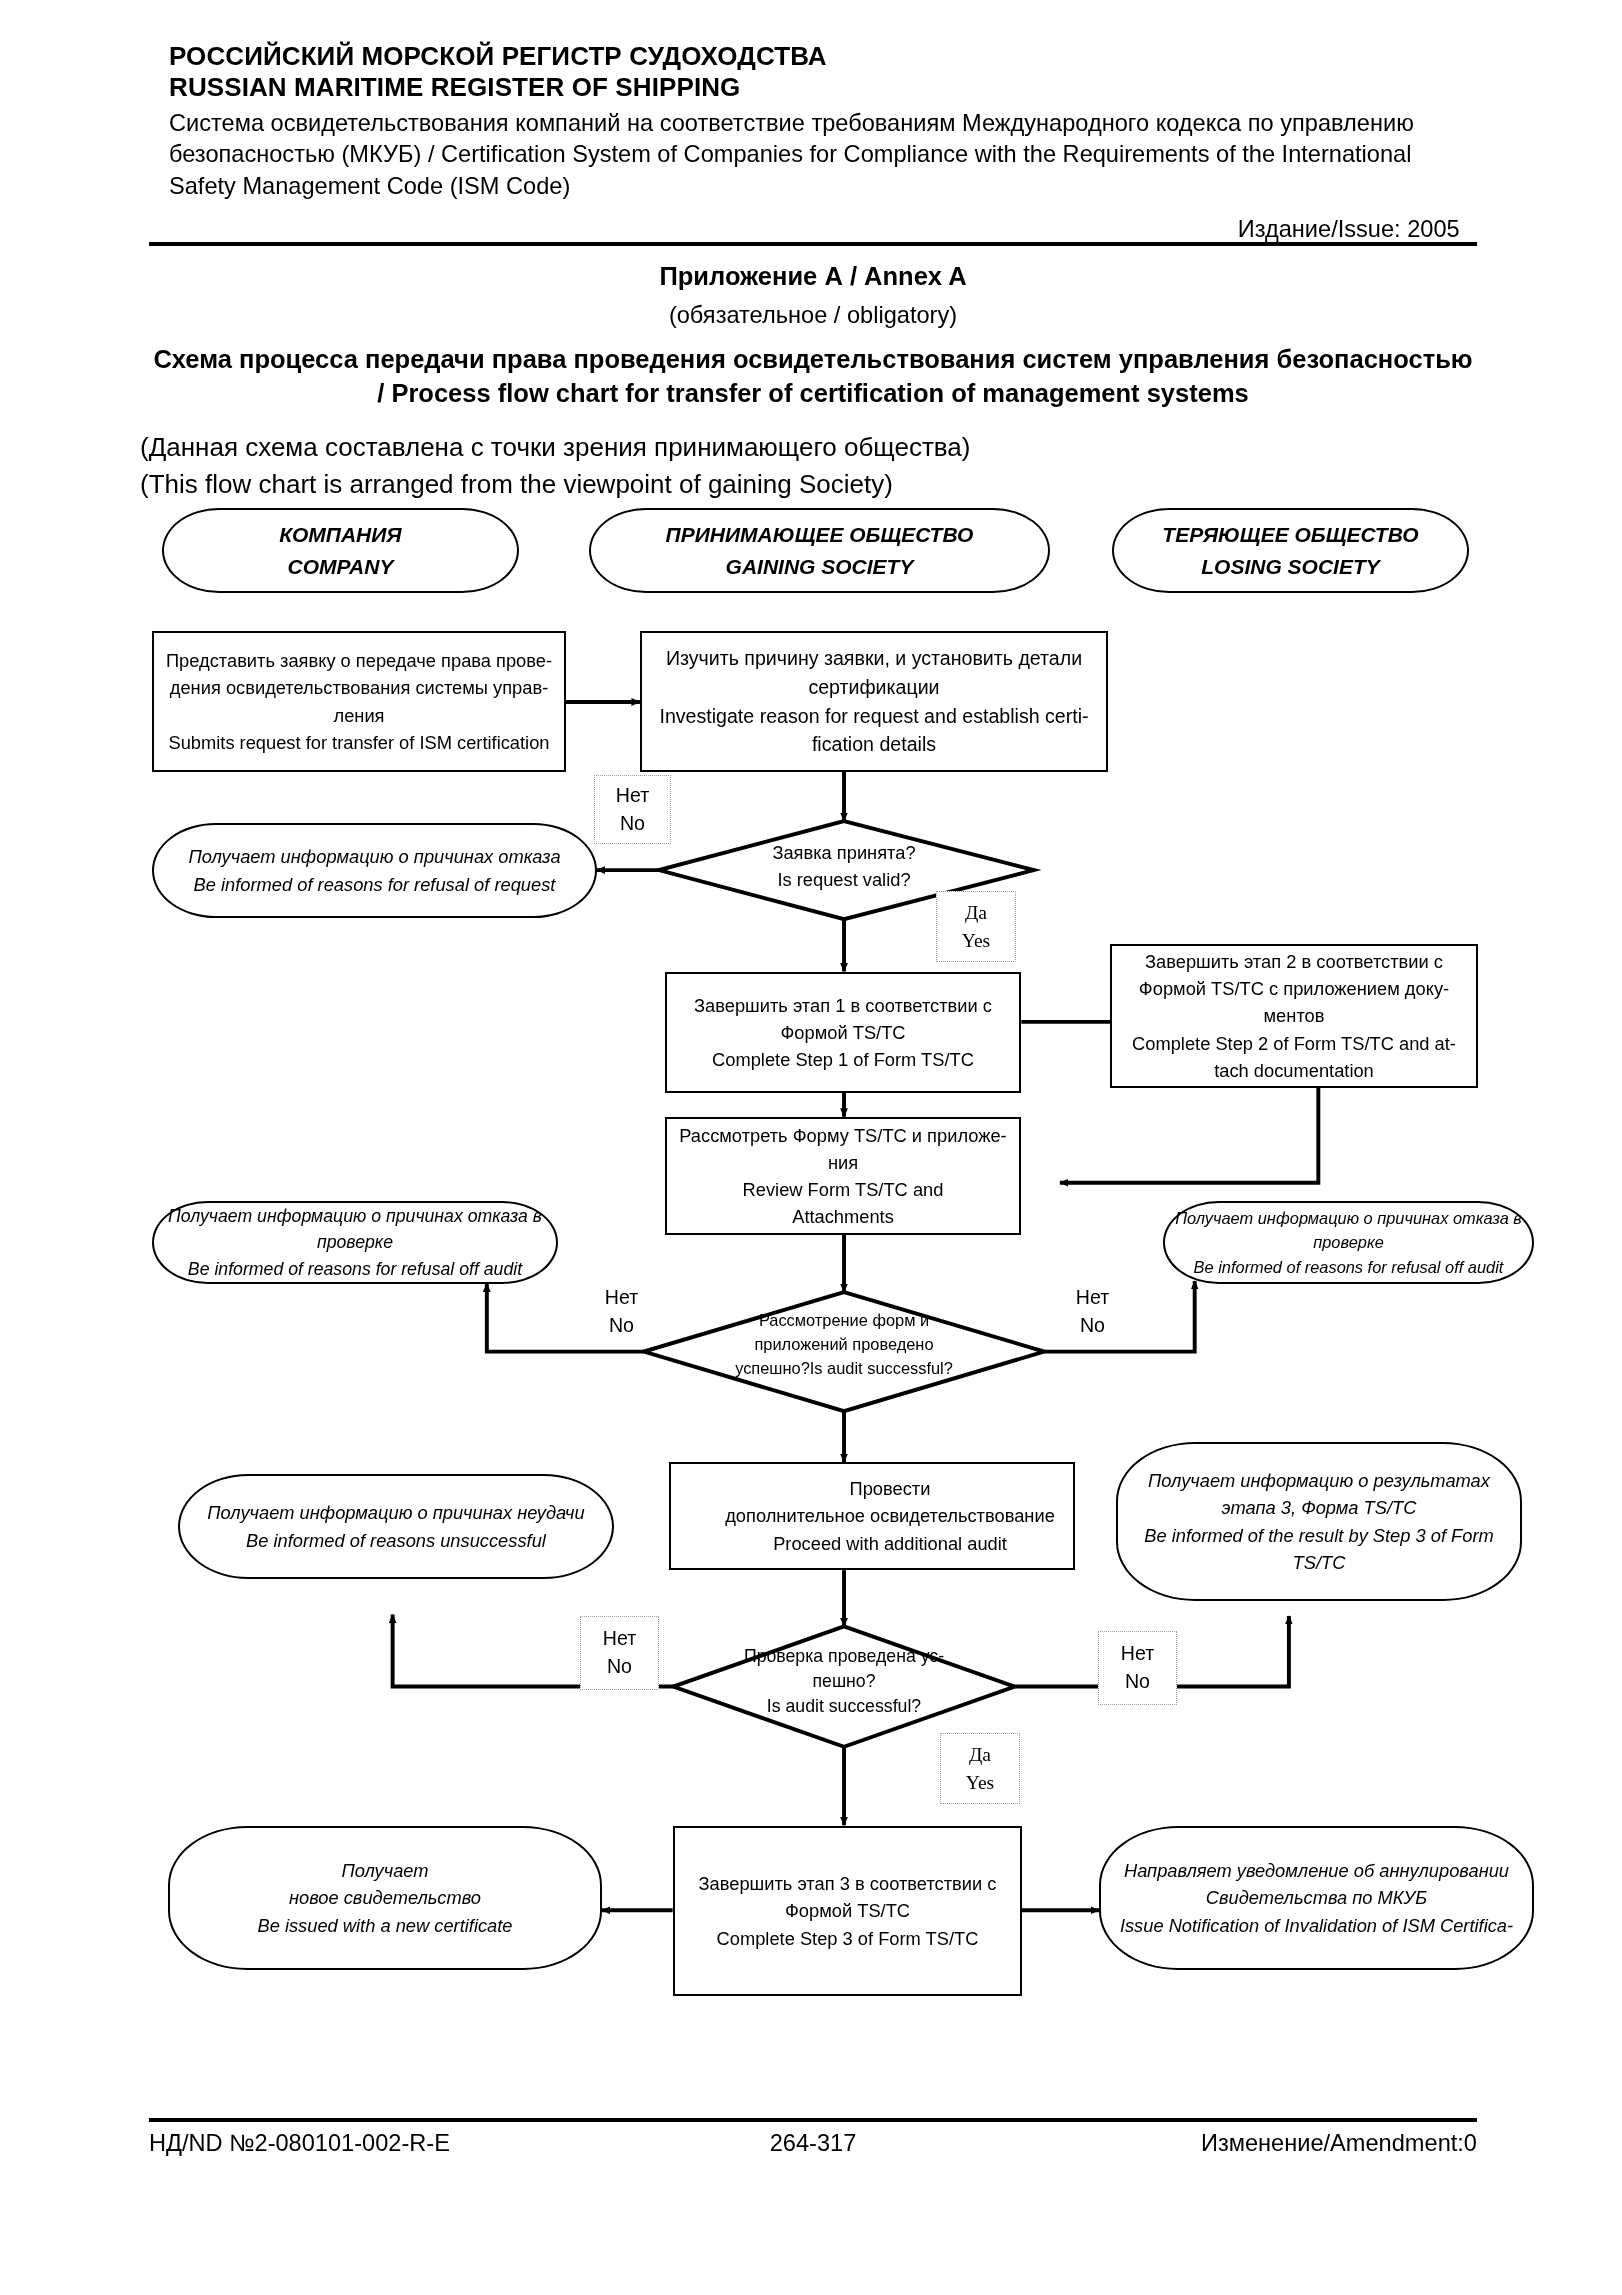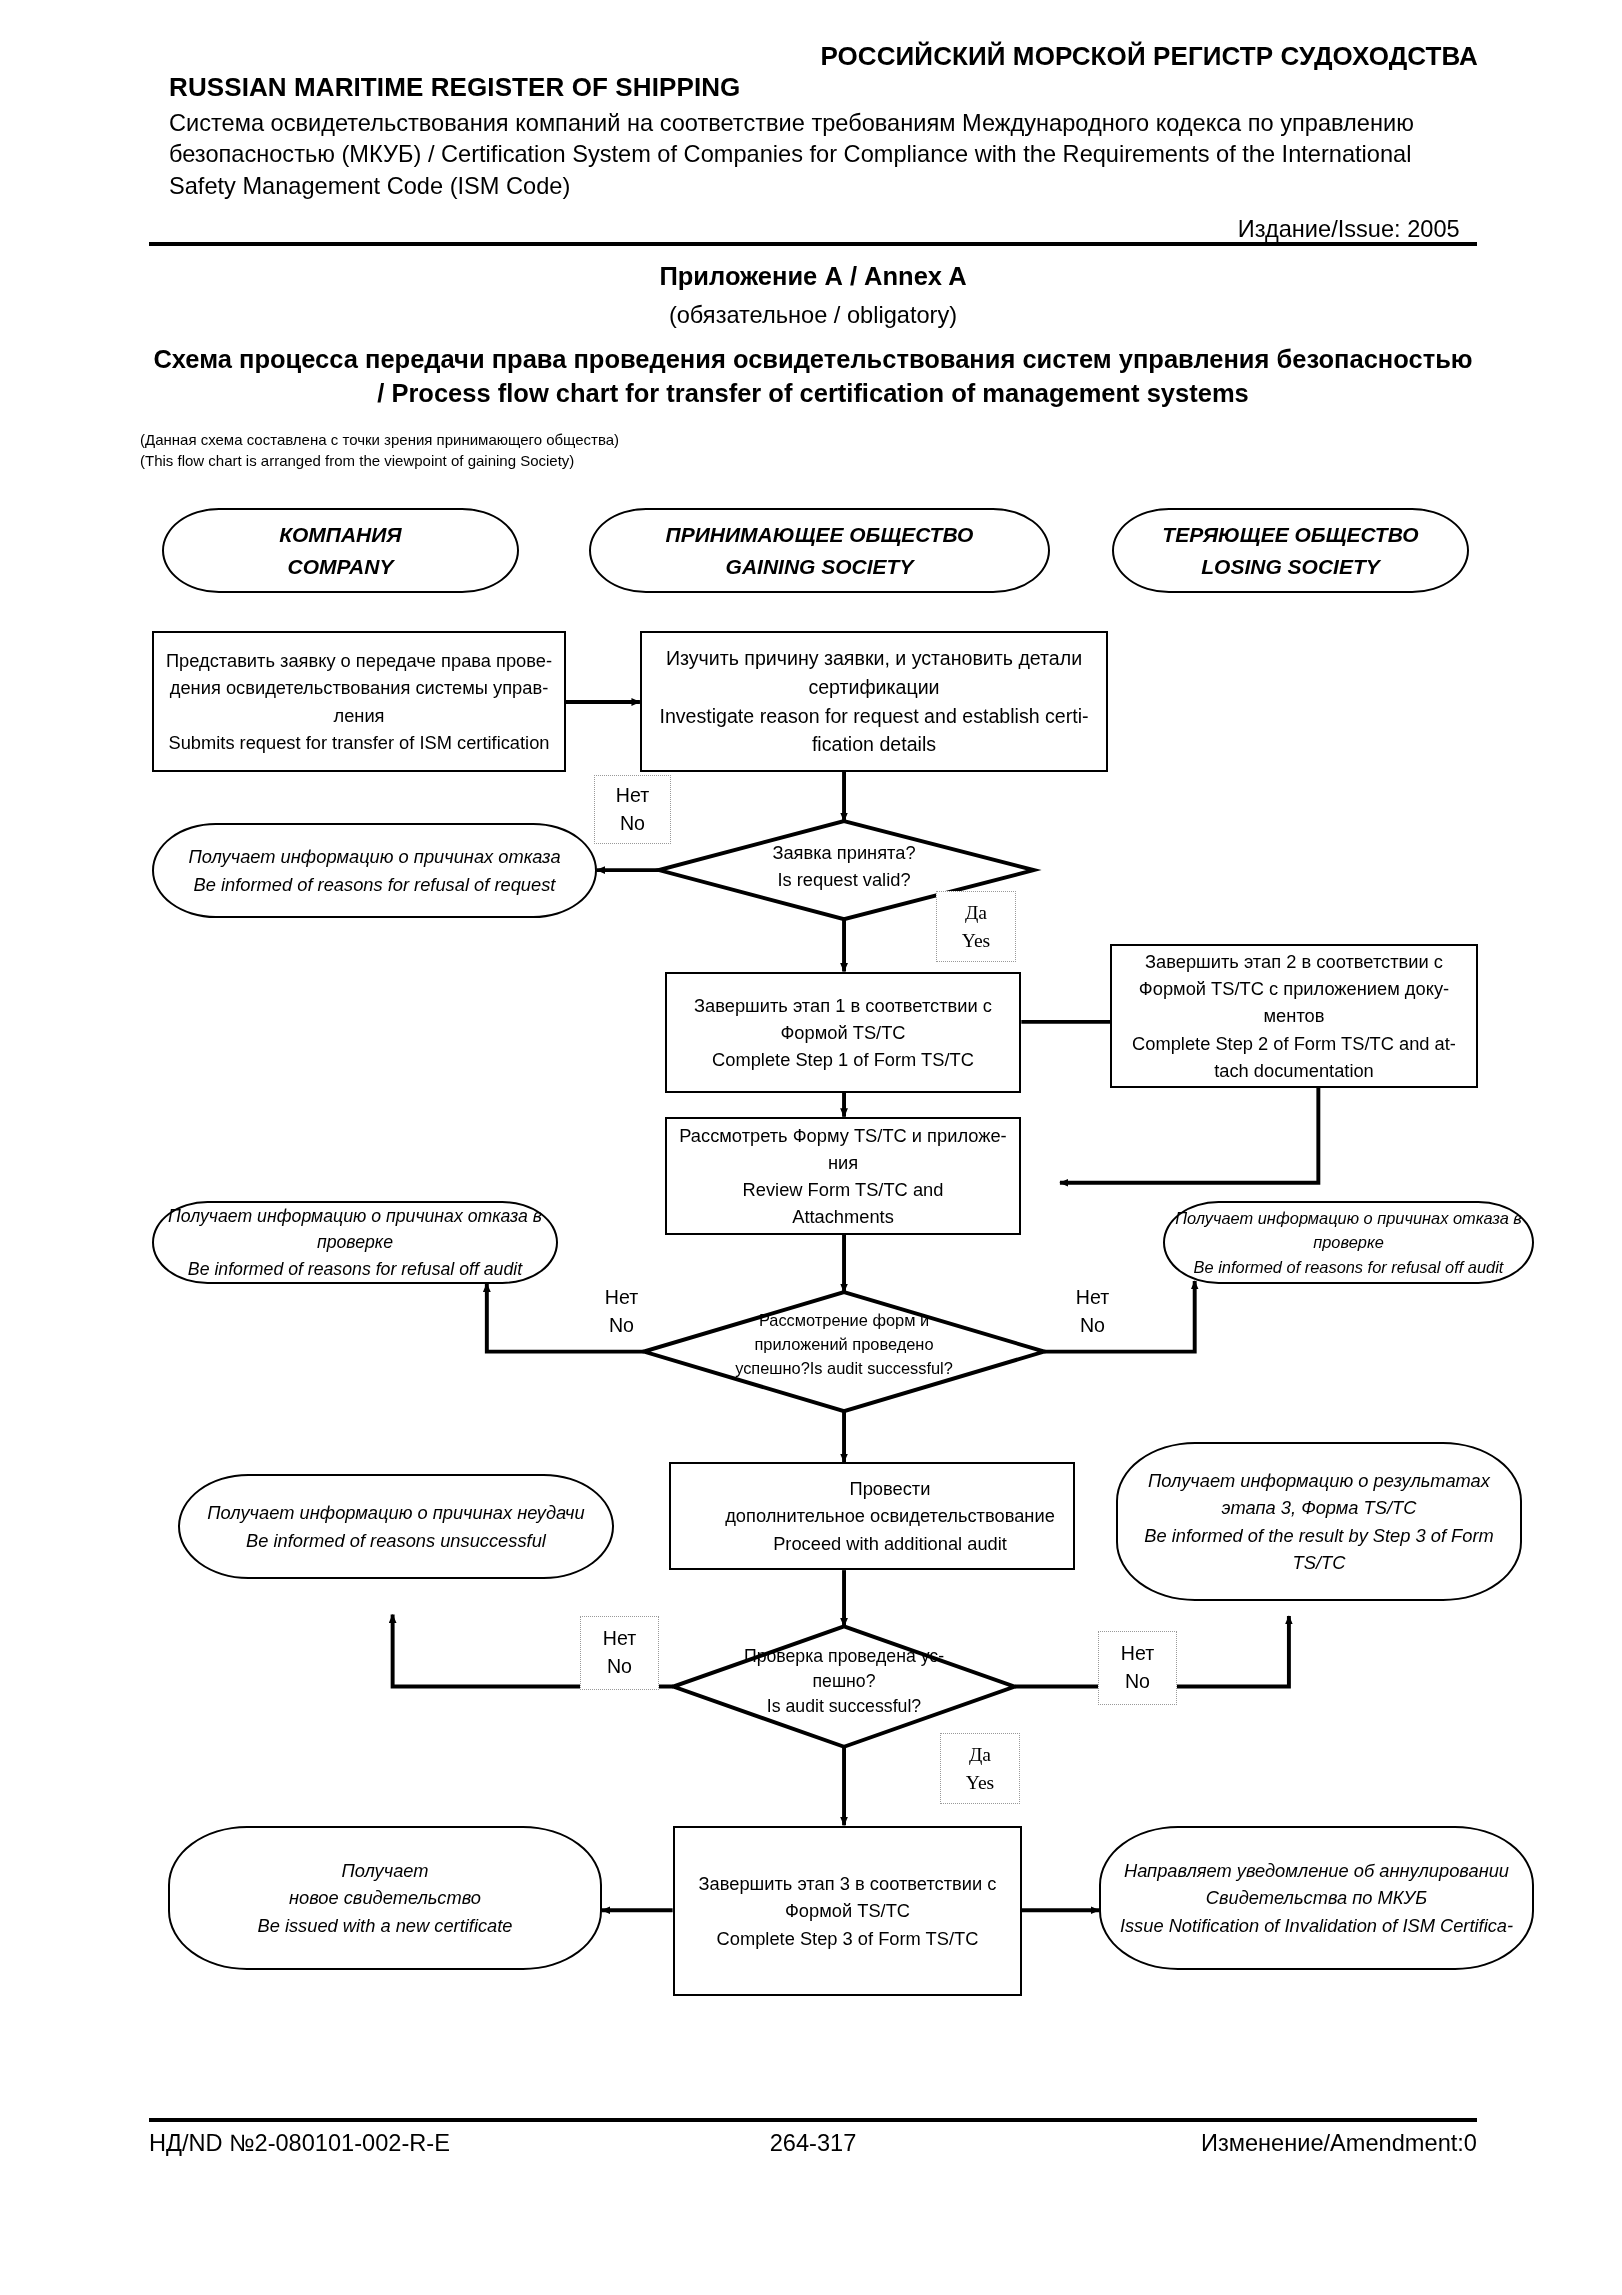--- a/index.html
+++ b/index.html
@@ -7,33 +7,33 @@
     width:1622px;height:2295px;
     font-family:"Liberation Sans", sans-serif;
     color:#000;
     position:relative;
     overflow:hidden;
   }
   .page{position:absolute;left:0;top:0;width:1622px;height:2295px;}
 
   
   .hdr{position:absolute;left:169px;top:41px;width:1309px;}
-  .hdr .org-ru{font-size:26px;font-weight:bold;letter-spacing:0.1px;line-height:1.18;text-align:right;}
+  .hdr .org-ru{font-size:26px;font-weight:bold;letter-spacing:0.1px;line-height:1.18;}
   .hdr .org-en{font-size:26px;font-weight:bold;letter-spacing:0.1px;line-height:1.18;}
   .hdr .sub{font-size:23.6px;line-height:1.32;margin-top:5.9px;max-width:1302px;}
   .hdr .issue{font-size:23.6px;text-align:right;margin-top:14.4px;padding-right:18.3px;}
   .rule-top{position:absolute;left:149px;top:242px;width:1328px;height:3.9px;background:#000;}
   .rule-bot{position:absolute;left:149px;top:2118px;width:1328px;height:3.9px;background:#000;}
 
   
   .title-wrap{position:absolute;left:149px;top:262px;width:1328px;text-align:center;}
   .t1{font-size:25.5px;font-weight:bold;}
   .t2{font-size:23.6px;margin-top:10.5px;}
   .t3{font-size:25.5px;font-weight:bold;margin-top:14.4px;line-height:1.33;}
-  .note{position:absolute;left:140px;top:429px;font-size:15px;line-height:1.42;}
+  .note{position:absolute;left:140px;top:429px;font-size:26px;line-height:1.42;}
 
   
   .chart{position:absolute;left:0;top:0;width:1622px;height:2295px;pointer-events:none;}
   .node{position:absolute;box-sizing:border-box;display:flex;align-items:center;
         justify-content:center;text-align:center;background:#fff;}
   .node .txt{width:100%;padding:0 9.2px;line-height:1.48;}
   .rect{border:2px solid #000;}
   .oval{border:2px solid #000;border-radius:79px/59px;font-style:italic;}
   .lbl{position:absolute;box-sizing:border-box;border:0.7px dotted #999;background:#fff;
        display:flex;align-items:center;justify-content:center;text-align:center;}

